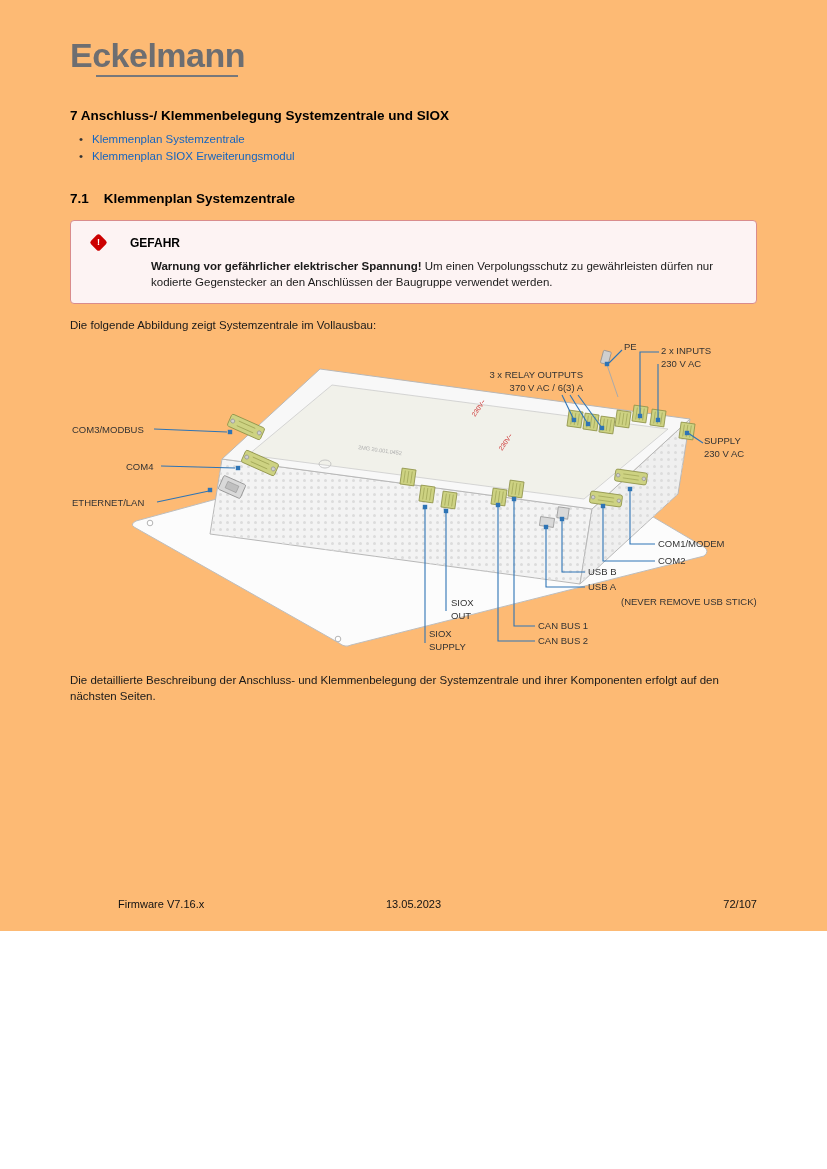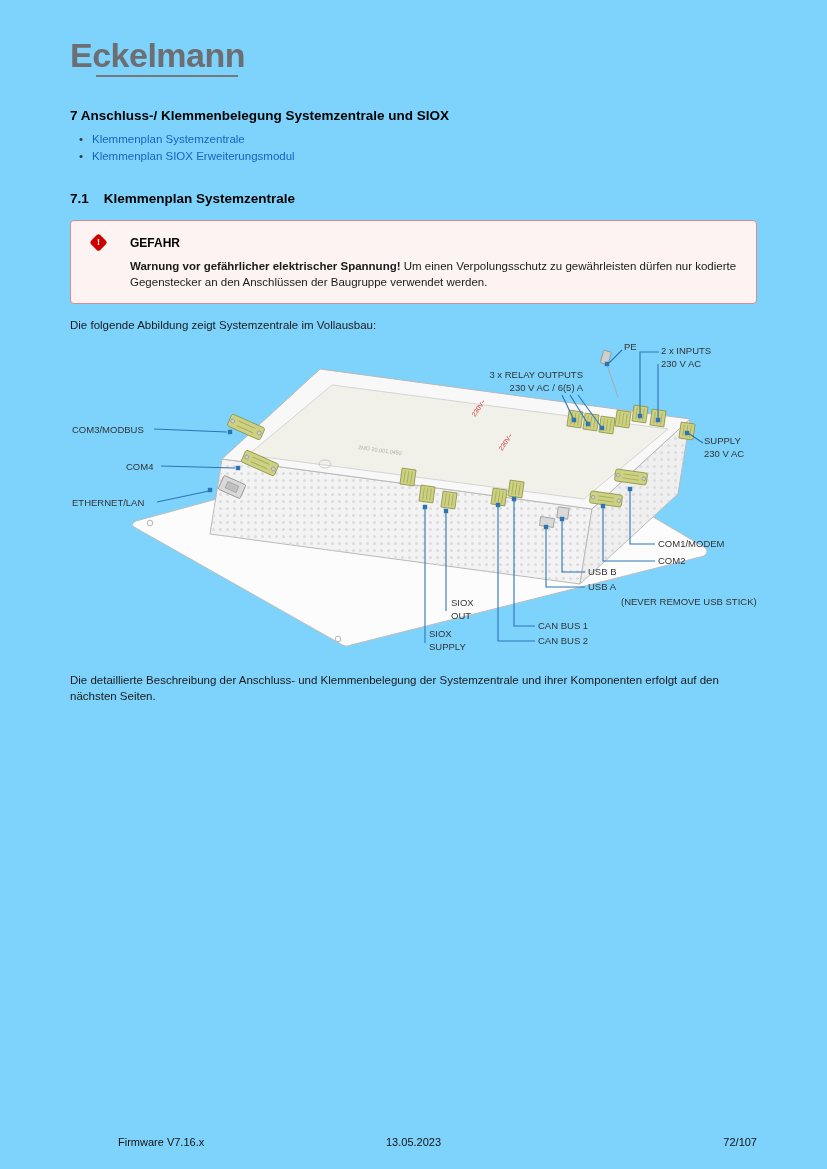--- a/index.html
+++ b/index.html
@@ -1,17 +1,17 @@
 <!DOCTYPE html>
 <html><head>
 <meta charset="utf-8">
 <style>
   * { margin:0; padding:0; box-sizing:border-box; }
   body { background:#ffffff; font-family:"Liberation Sans", sans-serif; color:#1a1a1a; }
-  .page { position:relative; width:827px; height:1169px; background:#7dd3fc; overflow:hidden; }
+  .page { position:relative; width:827px; height:931px; background:#fdba74; overflow:hidden; }
 
   
   .logo-wrap { position:absolute; left:70px; top:38px; }
   .logo { font-size:34px; font-weight:bold; color:#6d6e71; letter-spacing:-0.5px; line-height:1; }
   .logo-rule { height:2px; background:#77787b; width:142px; margin-left:26px; margin-top:3px; }
 
   
   .content { position:absolute; left:70px; top:108px; width:687px; }
   h1.chapter { font-size:13.5px; font-weight:bold; color:#000; }
   ul.toc { list-style:none; margin-top:10px; }
@@ -20,21 +20,21 @@
   ul.toc a { color:#1565c0; text-decoration:none; cursor:pointer; }
   h2.section { margin-top:29px; font-size:13.5px; font-weight:bold; color:#000; }
   h2.section .sec-title { margin-left:15px; }
 
   
   .danger { margin-top:14px; border:1px solid #d98c8c; border-radius:4px; background:#fdf3f3; padding:13px 16px 13px 18px; }
   .danger-head { display:flex; align-items:center; }
   .diamond { width:13px; height:13px; background:#cc0000; transform:rotate(45deg); border-radius:2.5px; position:relative; margin:2px 3px; }
   .diamond span { position:absolute; left:0; top:0; width:13px; height:13px; transform:rotate(-45deg); color:#fff; font-size:9px; font-weight:bold; text-align:center; line-height:13px; }
   .danger-title { margin-left:22px; font-size:12px; font-weight:bold; color:#000; }
-  .danger-body { margin-left:41px; margin-top:7px; font-size:11.5px; line-height:1.4; max-width:618px; }
+  .danger-body { margin-left:62px; margin-top:7px; font-size:11.5px; line-height:1.4; max-width:618px; }
 
   p.para { font-size:11.5px; line-height:1.4; }
   p.intro { margin-top:13px; }
   p.outro { margin-top:3px; }
 
   
   .figure { position:relative; width:687px; height:332px; margin-top:4px; }
   .figure svg { position:absolute; left:0; top:0; }
   .fig-label { position:absolute; font-size:9.5px; line-height:1.35; color:#333; white-space:pre; }
   .fig-label.ra { text-align:right; }
@@ -208,21 +208,21 @@
           <rect x="352.8" y="167.8" width="4.4" height="4.4"></rect>
           <rect x="441.8" y="159.8" width="4.4" height="4.4"></rect>
           <rect x="425.8" y="165.8" width="4.4" height="4.4"></rect>
         </g>
       </svg>
 
       <div class="fig-label" style="left:554px; top:4px;">PE</div>
       <div class="fig-label" style="left:591px; top:8px;">2 x INPUTS
 230 V AC</div>
       <div class="fig-label ra" style="left:385px; top:32px; width:128px;">3 x RELAY OUTPUTS
-230 V AC / 6(5) A</div>
+370 V AC / 6(3) A</div>
       <div class="fig-label" style="left:634px; top:98px;">SUPPLY
 230 V AC</div>
       <div class="fig-label" style="left:2px;   top:87px;">COM3/MODBUS</div>
       <div class="fig-label" style="left:56px;  top:124px;">COM4</div>
       <div class="fig-label" style="left:2px;   top:160px;">ETHERNET/LAN</div>
       <div class="fig-label" style="left:588px; top:201px;">COM1/MODEM</div>
       <div class="fig-label" style="left:588px; top:218px;">COM2</div>
       <div class="fig-label" style="left:518px; top:229px;">USB B</div>
       <div class="fig-label" style="left:518px; top:244px;">USB A</div>
       <div class="fig-label" style="left:518px; top:259px;margin-left:33px;">(NEVER REMOVE USB STICK)</div>

